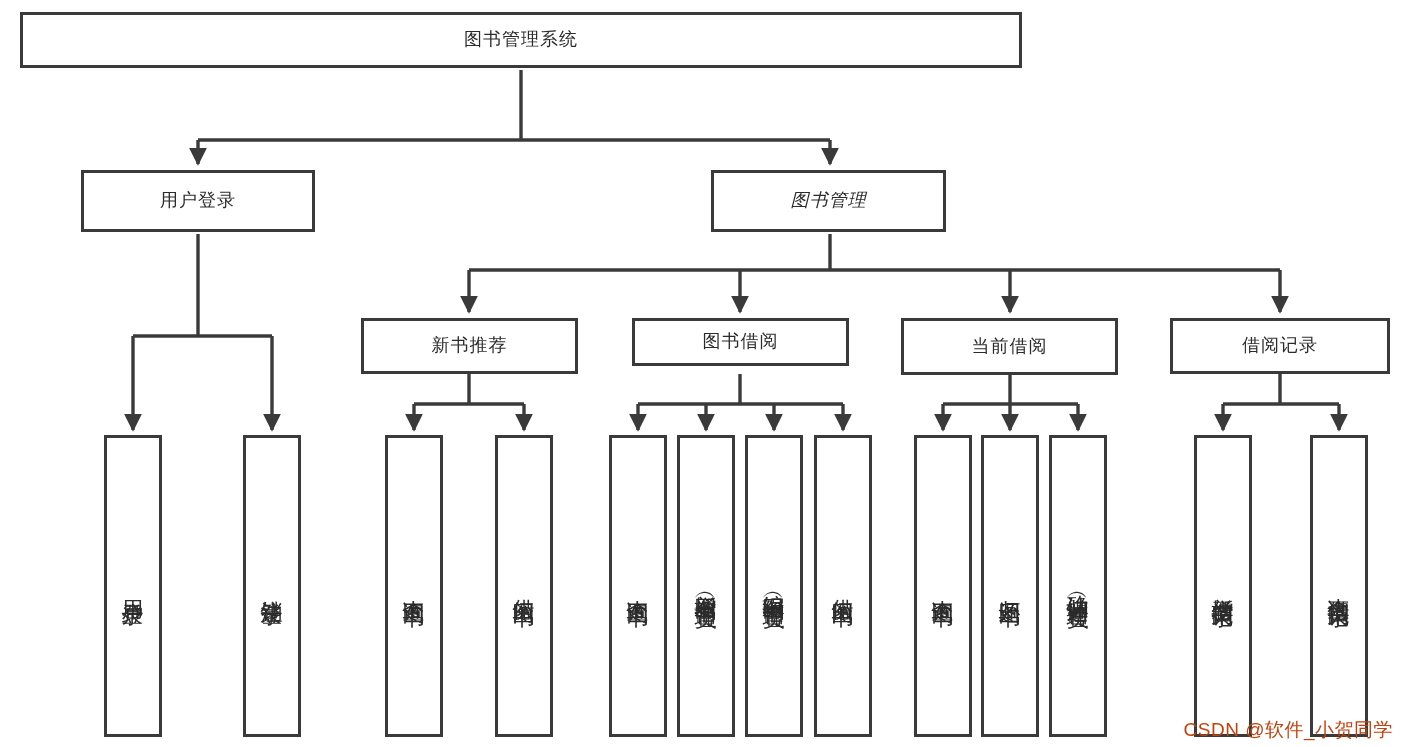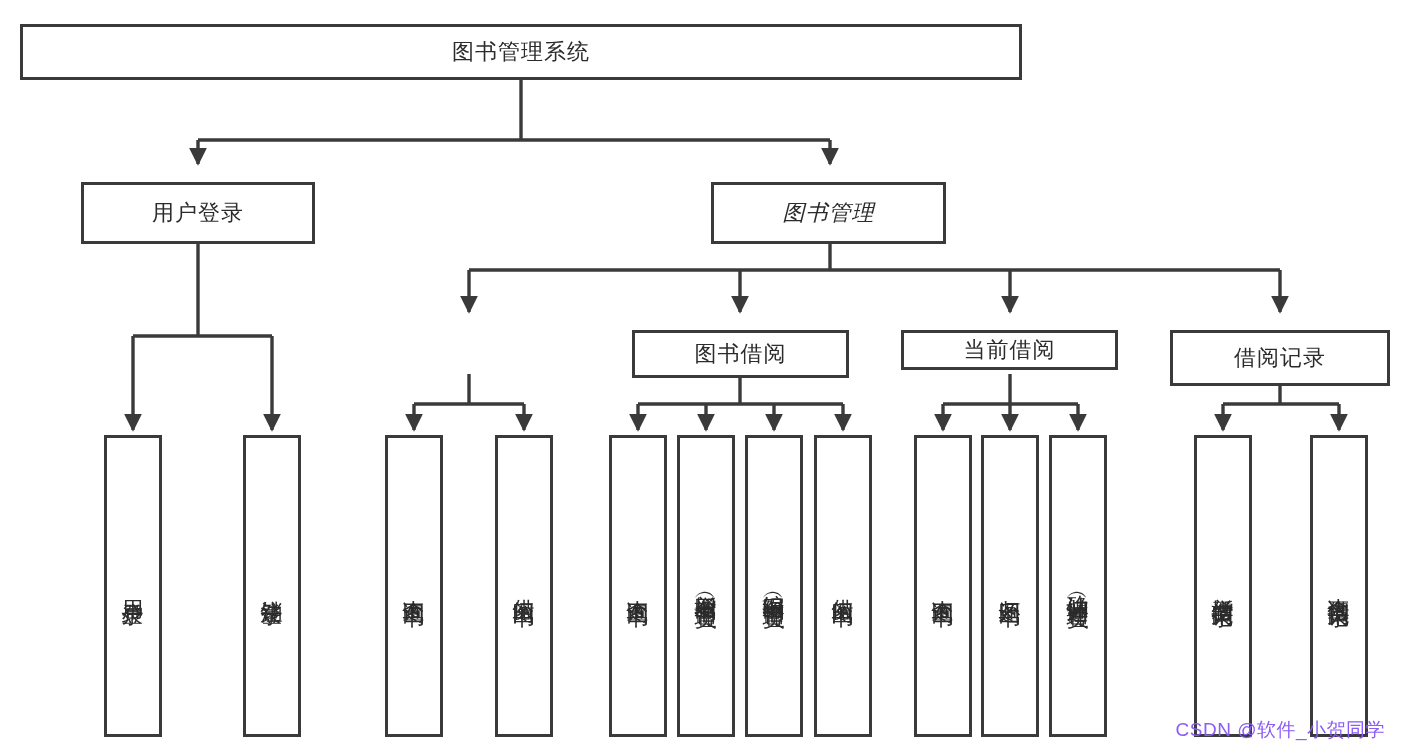--- a/index.html
+++ b/index.html
@@ -31,45 +31,44 @@
     box-sizing: border-box;
     background: #ffffff;
     border: 3px solid #3a3a3a;
     display: flex;
     align-items: center;
     justify-content: center;
     color: #2b2b2b;
     z-index: 2;
   }
   .node.h {
-    font-size: 22px;
+    font-size: 18px;
     letter-spacing: 1px;
     line-height: 1.2;
-    margin-top: 12px;
   }
   .node.v {
     font-size: 22px;
     letter-spacing: 2px;
     writing-mode: vertical-rl;
     text-orientation: upright;
     line-height: 1.05;
     padding: 4px 0;
   }
   .node.v .vtext {
     writing-mode: vertical-rl;
     text-orientation: upright;
     white-space: normal;
     text-align: center;
   }
   #watermark {
     position: absolute;
-    right: 20px;
+    right: 12px;
     bottom: 4px;
     font-size: 19px;
-    color: #8b5cf6;
+    color: #c2410c;
     letter-spacing: 0.5px;
     z-index: 5;
     white-space: nowrap;
   }
 </style>
 </head>
 <body>
 
 <div id="diagram">
 
@@ -128,26 +127,29 @@
   </div>
 
   <div class="node h" style="left:81px; top:170px; width:234px; height:62px;">
     <span>用户登录</span>
   </div>
 
   <div class="node h" style="left:711px; top:170px; width:235px; height:62px;font-style:italic;">
     <span>图书管理</span>
   </div>
 
+  <div class="node h" style="left:361px; top:318px; width:217px; height:56px;">
+    <span>新书推荐</span>
+  </div>
 
   <div class="node h" style="left:632px; top:318px; width:217px; height:48px;">
     <span>图书借阅</span>
   </div>
 
-  <div class="node h" style="left:901px; top:318px; width:217px; height:40px;">
+  <div class="node h" style="left:901px; top:318px; width:217px; height:57px;">
     <span>当前借阅</span>
   </div>
 
   <div class="node h" style="left:1170px; top:318px; width:220px; height:56px;">
     <span>借阅记录</span>
   </div>
 
   <div class="node v" style="left:104px; top:435px; width:58px; height:302px;">
     <span class="vtext">用户登录</span>
   </div>

